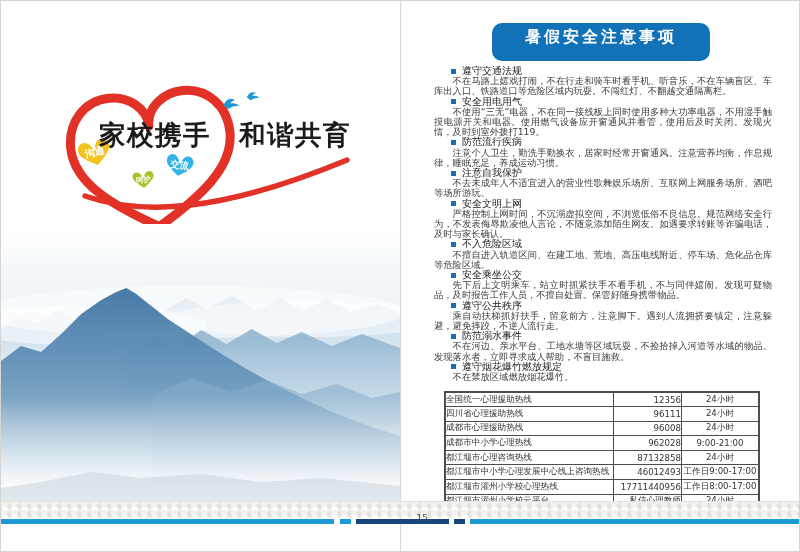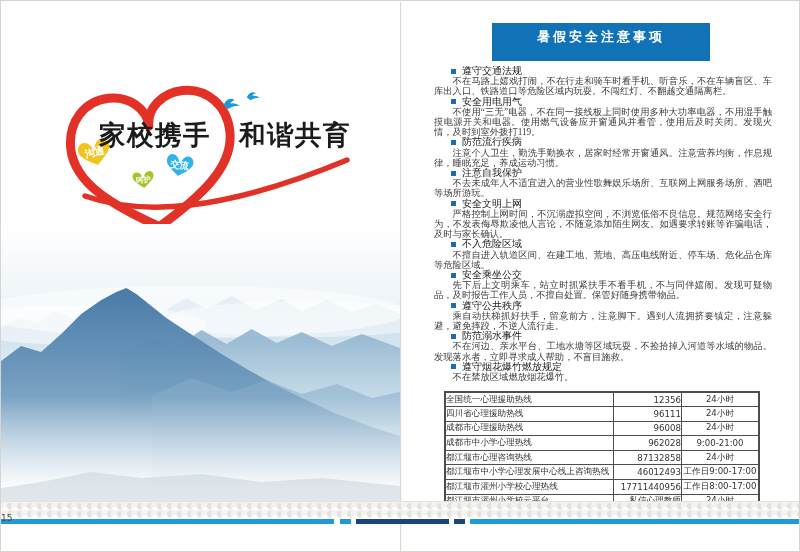--- a/index.html
+++ b/index.html
@@ -19,30 +19,30 @@
   .logo-title { font-weight:bold; fill:#1b1b1b; font-size:26.5px; letter-spacing:1.5px;
                 font-family:"DejaVu Sans","Liberation Sans",sans-serif; }
   .heart-label { fill:#ffffff; font-weight:bold;
                  font-family:"DejaVu Sans","Liberation Sans",sans-serif; }
 
   
   .mountains { position:absolute; left:0; top:224px; width:399px; height:277px; }
 
   
   .banner { position:relative; margin:21px auto 5px auto; width:218px; height:38px;
-            background:#1172b8; color:#ffffff; font-weight:bold; font-size:13px;
-            line-height:27px; text-align:center; letter-spacing:3px; }
+            background:#1172b8; color:#ffffff; font-weight:bold; font-size:16px;
+            line-height:27px; text-align:center; letter-spacing:3px;border-radius:10px; }
   .content { padding:0 28px 0 32px; }
   .sections { margin-top:3px; height:322px; overflow:hidden; }
   .sec-head { font-size:10px; line-height:10.2px; padding-left:17px; color:#222;
               font-weight:normal; display:flex; align-items:center; }
   .bullet { display:inline-block; width:5px; height:5px; background:#1b6cb5;
             margin-right:6px; flex:none; }
   .sec-body { font-size:9.3px; line-height:10.2px; color:#3c3c3c; text-indent:2em;
-              text-align:justify;font-family:Liberation Serif, serif; }
+              text-align:justify; }
 
   table.hotline { border-collapse:collapse; margin:3px 0 0 10px; width:316px;
                   border:2px solid #4d4d4d; }
   table.hotline td { border:1px solid #4d4d4d; height:14.6px; font-size:8.6px;
                      color:#333; padding:0; }
   td.c1 { width:170px; text-align:left; padding-left:11px; }
   td.c2 { width:68px;  text-align:right; }
   td.c3 { width:78px;  text-align:center; }
 
   
@@ -53,21 +53,21 @@
                   radial-gradient(circle at 9px 4px, #e4e2de 2.5px, rgba(0,0,0,0) 3.4px);
                 background-size:10px 8px;
                 border-top:1px solid #e3e2df; }
   .stripe { position:absolute; top:518px; height:5px; z-index:7; }
   .seg-l1 { left:0;    width:333px; background:#1e9ad6; }
   .seg-d1 { left:339px; width:11px; background:#1e9ad6; }
   .seg-n1 { left:355px; width:93px; background:#17457f; }
   .seg-d2 { left:453px; width:11px; background:#17457f; }
   .seg-l2 { left:469px; right:0;   background:#1e9ad6; }
 
-  .page-num { position:absolute; left:0; width:427px; top:512px; text-align:left;
+  .page-num { position:absolute; left:0; width:427px; top:512px; text-align:right;
               font-size:9px; color:#4a4a4a; z-index:8; }
 </style>
 </head>
 <body>
 
 <div class="spread">
 
   <div class="page page-left">
 
     <div class="logo-wrap">

